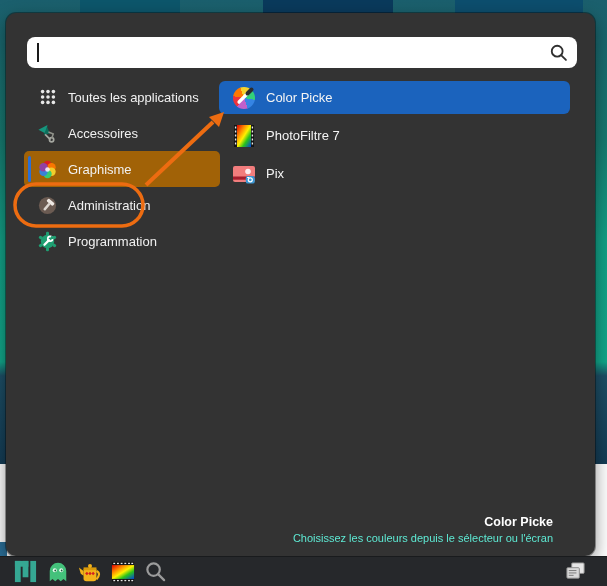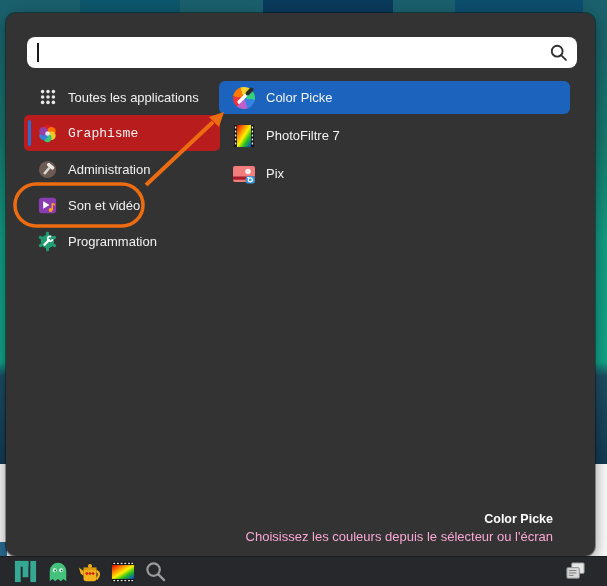--- a/index.html
+++ b/index.html
@@ -16,40 +16,40 @@
   #panel{position:absolute;left:6px;top:13px;width:589px;height:543px;background:#333333;
     border-radius:10px;box-shadow:0 0 0 1px rgba(0,0,0,.35),0 6px 18px rgba(0,0,0,.45);}
   #searchbox{position:absolute;left:21px;top:24px;width:550px;height:31px;background:#ffffff;
     border-radius:8px;border:none;display:flex;align-items:center;}
   #search-caret{position:absolute;left:10px;top:6px;width:2px;height:19px;background:#1a1a1a;}
   #search-glass{position:absolute;right:8px;top:5px;width:21px;height:21px;}
 
   .cat-list{position:absolute;left:18px;top:66px;width:196px;}
   .cat-row{height:36px;display:flex;align-items:center;gap:10px;padding-left:13px;
     border-radius:5px;position:relative;cursor:default;}
-  .cat-row.selected{background:#b91c1c;font-family:Liberation Mono, monospace;}
+  .cat-row.selected{background:#a16207;}
   .cat-row.selected .sel-bar{position:absolute;left:4px;top:5px;width:3px;height:26px;
     background:#2b6fd4;border-radius:2px;}
   .cat-icon{width:21px;height:21px;flex:0 0 21px;display:flex;align-items:center;justify-content:center;}
   .cat-label{font-size:13px;color:#f1f1f1;white-space:nowrap;}
 
   .app-list{position:absolute;left:213px;top:68px;width:351px;}
   .app-row{height:33px;margin-bottom:5px;border-radius:6px;display:flex;align-items:center;
     gap:10px;padding-left:13px;cursor:default;}
   .app-row.selected{background:#1b63bd;}
   .app-icon{width:24px;height:24px;flex:0 0 24px;position:relative;}
   .app-label{font-size:13px;color:#f4f4f4;white-space:nowrap;}
 
   #wheel{width:22px;height:22px;margin:1px;border-radius:50%;
     background:conic-gradient(from 220deg,#ed333b 0 60deg,#ff7800 60deg 120deg,#f6d32d 120deg 180deg,#33d17a 180deg 240deg,#3584e4 240deg 300deg,#c061cb 300deg 360deg);}
   #pipette{position:absolute;left:0;top:0;}
 
   #footer{position:absolute;right:42px;bottom:12px;text-align:right;}
   #footer-title{font-size:12.5px;font-weight:bold;color:#ffffff;margin-bottom:3px;}
-  #footer-desc{font-size:13px;color:#f9a8d4;}
+  #footer-desc{font-size:11px;color:#5eead4;}
 
   
   #annotation{position:absolute;left:0;top:0;width:607px;height:586px;pointer-events:none;z-index:50;}
 
   
   #taskbar{position:absolute;left:0;top:556px;width:607px;height:30px;background:#26282b;
     border-top:1px solid #191b1d;box-sizing:border-box;display:flex;align-items:center;
     padding-left:13px;gap:9px;}
   .tb-icon{display:flex;align-items:center;justify-content:center;cursor:pointer;}
   #tb-tray{position:absolute;right:20px;top:3px;}
@@ -85,20 +85,34 @@
               <circle cx="10" cy="10" r="2"></circle>
               <circle cx="16" cy="10" r="2"></circle>
             <circle cx="4" cy="16" r="2"></circle>
               <circle cx="10" cy="16" r="2"></circle>
               <circle cx="16" cy="16" r="2"></circle>
           </svg>
           </span>
         <span class="cat-label">Toutes les applications</span>
       </div>
 
+      <div class="cat-row">
+        <span class="cat-icon">
+          <svg viewBox="0 0 22 22" width="21" height="21">
+            <path d="M1.5 7 L11 2 L9 11 Z" fill="#16967e"></path>
+            <path d="M10.5 4 L13.5 11 L7 12.5 Z" fill="#0e6e5c"></path>
+            <g stroke="#a6a8a1" stroke-width="1.8" fill="none">
+              <path d="M8.5 12 L14 17.5"></path>
+                <circle cx="15.3" cy="17.6" r="2.2"></circle>
+            </g>
+            <path d="M12 9.5 l5 2 -1.5 4.5" stroke="#8f9189" stroke-width="1.6" fill="none"></path>
+          </svg>
+          </span>
+        <span class="cat-label">Accessoires</span>
+      </div>
 
 
       <div class="cat-row selected">
         <span class="sel-bar"></span>
         <span class="cat-icon">
           <svg viewBox="0 0 22 22" width="21" height="21">
             <g opacity="0.95">
               <circle cx="11" cy="6.2" r="4.4" fill="#e01b24"></circle>
               <circle cx="15.2" cy="8.6" r="4.4" fill="#ff7800"></circle>
               <circle cx="15.2" cy="13.4" r="4.4" fill="#f6d32d"></circle>
@@ -119,32 +133,20 @@
             <circle cx="11" cy="11" r="9" fill="#6b5b52"></circle>
             <g transform="rotate(40 11 11)">
               <rect x="10" y="8" width="2.6" height="9" rx="1" fill="#ddd6d0"></rect>
               <rect x="7" y="4.5" width="8.5" height="3.6" rx="1.2" fill="#efe9e4"></rect>
             </g>
           </svg>
           </span>
         <span class="cat-label">Administration</span>
       </div>
 
-      <div class="cat-row">
-        <span class="cat-icon">
-          <svg viewBox="0 0 22 22" width="21" height="21">
-            <rect x="2" y="3" width="18" height="16" rx="3" fill="#8a3db0"></rect>
-            <path d="M6.5 6.5 L13 10.5 L6.5 14.5 Z" fill="#ffffff"></path>
-            <rect x="15.2" y="8.5" width="1.6" height="7" fill="#ff9f1a"></rect>
-            <circle cx="14.3" cy="15.8" r="2.1" fill="#ff9f1a"></circle>
-            <path d="M16.8 8.5 l2.2 1 v1.8 l-2.2 -1 Z" fill="#ff9f1a"></path>
-          </svg>
-          </span>
-        <span class="cat-label">Son et vidéo</span>
-      </div>
 
       <div class="cat-row">
         <span class="cat-icon">
           <svg viewBox="0 0 22 22" width="21" height="21">
             <g fill="#1f9f72">
               <circle cx="11" cy="11" r="7"></circle>
               <g>
                 <rect x="9.4" y="0.8" width="3.2" height="4" rx="1.3"></rect>
                 <rect x="9.4" y="0.8" width="3.2" height="4" rx="1.3" transform="rotate(60 11 11)"></rect>
                 <rect x="9.4" y="0.8" width="3.2" height="4" rx="1.3" transform="rotate(120 11 11)"></rect>

